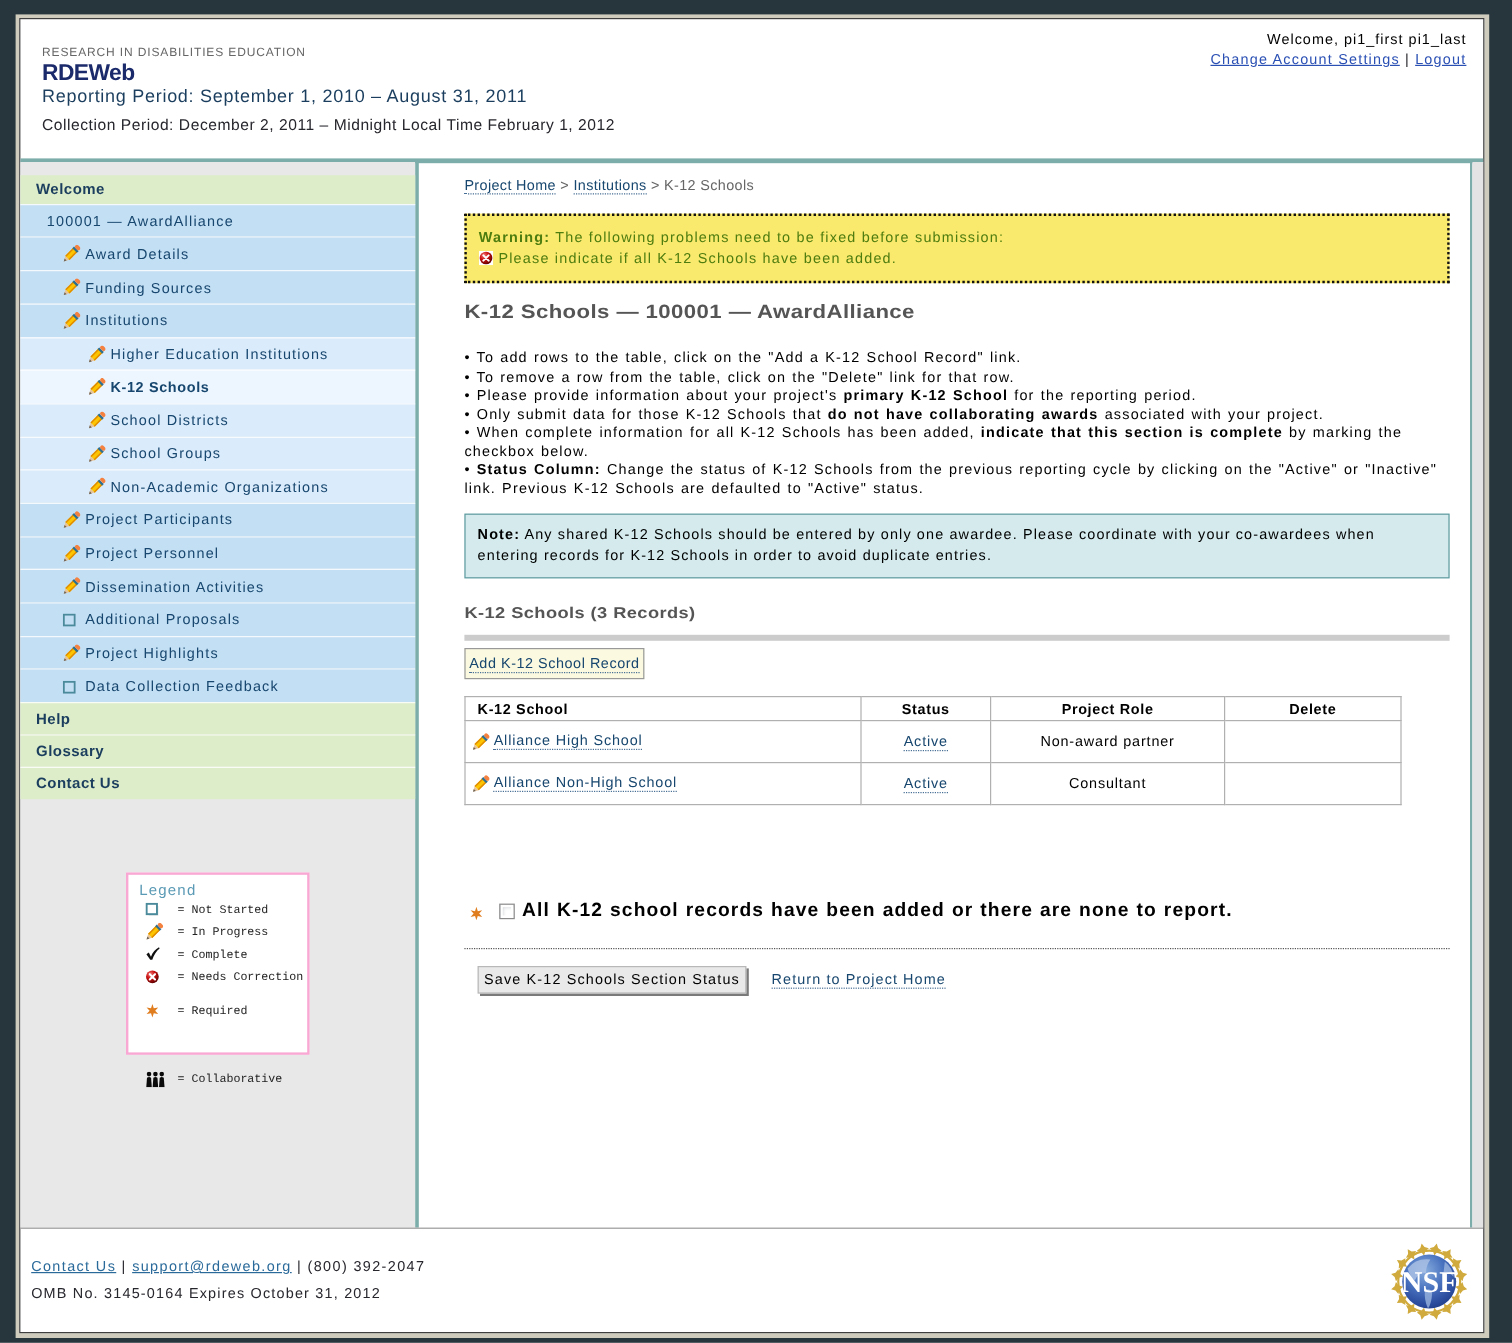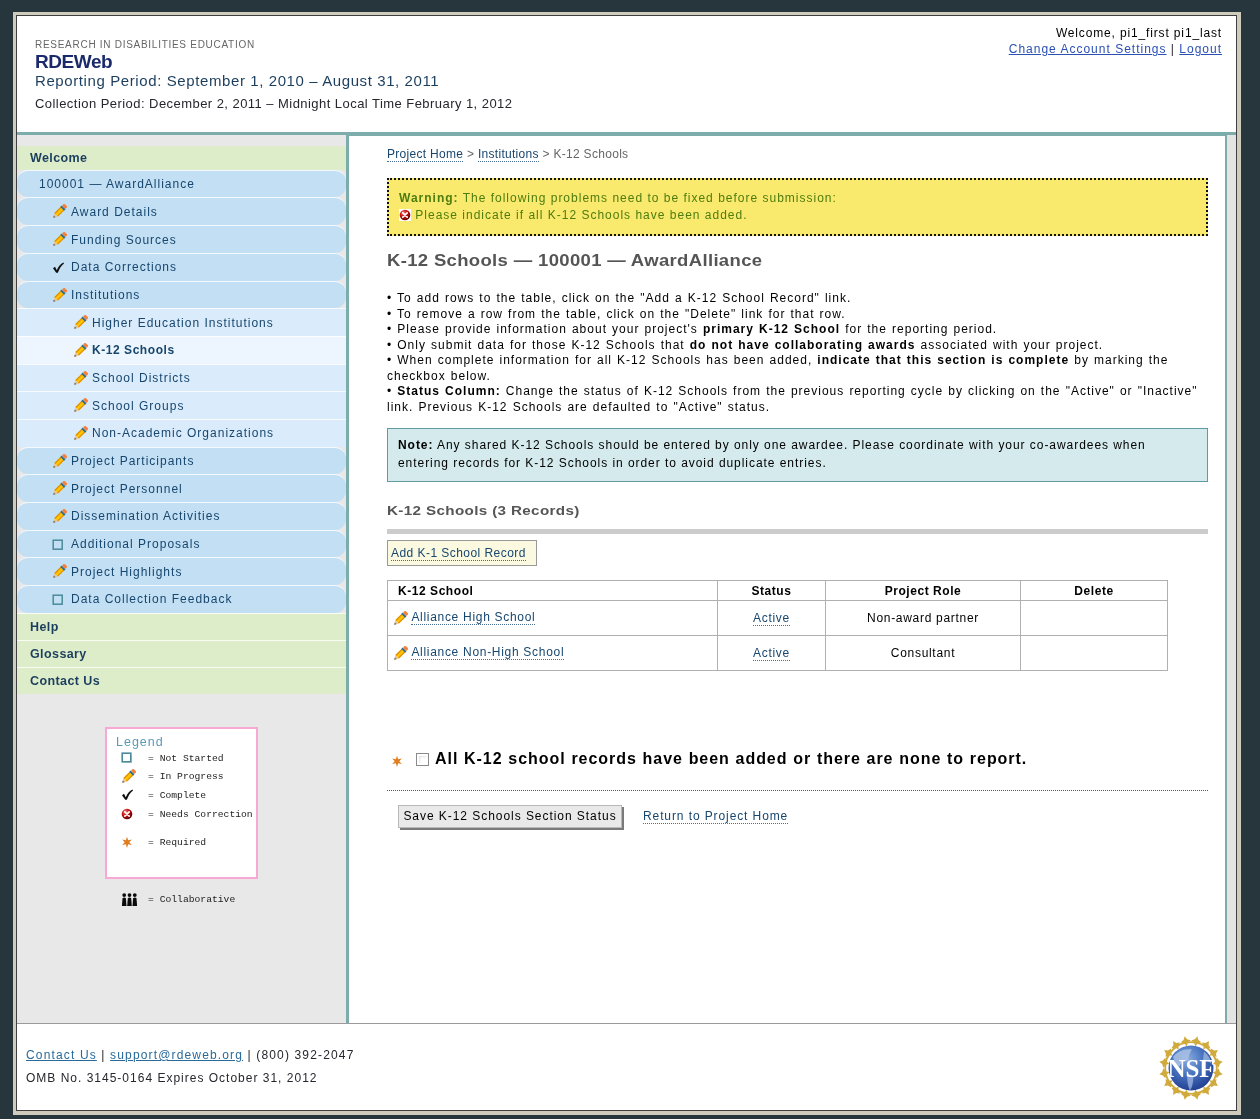--- a/index.html
+++ b/index.html
@@ -21,21 +21,21 @@
 #vline { left:346px; top:135px; width:3px; height:888px; background:#7cadaa; }
 #rline { left:1225px; top:135px; width:2px; height:888px; background:#7cadaa; }
 #strack { left:1227px; top:135px; width:9px; height:888px; background:#e4e4e4; }
 #botline { left:17px; top:1023px; width:1219px; height:1px; background:#9a9a9a; }
 
 #nav { left:17px; top:146px; width:329px; font-size:12px; color:#17466e; letter-spacing:1.0px; }
 .nv { height:27.7px; border-top:1px solid rgba(255,255,255,.8); display:flex; align-items:center; white-space:nowrap; }
 .nv:first-child { border-top:none; height:23.8px; }
 .nv.hd:not(:first-child) { height:27.1px; }
 .nv.hd { background:#deedc9; font-weight:bold; color:#1b3e5e; padding-left:13px; letter-spacing:0.4px; font-size:12.5px; }
-.nv.b1 { background:#c3dff4;border-radius:11px; }
+.nv.b1 { background:#c3dff4; }
 .nv.b2 { background:#daebfb; }
 .nv.b2h { background:#edf6fe; font-weight:bold; letter-spacing:0.55px; }
 .nv .isp { display:inline-block; width:19px; flex:0 0 19px; }
 .p1 { padding-left:22px; }
 .p2 { padding-left:35px; }
 .p3 { padding-left:56px; }
 
 #legend { left:105px; top:727px; width:153px; height:152px; background:#fff; border:2px solid #f9a8d4; font-family:"Liberation Mono", monospace; font-size:9.7px; color:#222; }
 #legtitle { left:9px; top:6px; font-size:12.5px; color:#5b9ab5; font-family:"Liberation Sans", sans-serif; letter-spacing:1px; }
 .lrow { position:absolute; left:14px; height:18px; display:flex; align-items:center; white-space:nowrap; }
@@ -104,23 +104,20 @@
           <g transform="rotate(-45 7.5 7.5)">
             <polygon points="-1.5,7.5 2.8,5.2 2.8,9.8" fill="#e8c49a"></polygon>
             <polygon points="-1.5,7.5 0.7,6.3 0.7,8.7" fill="#6b6257"></polygon>
             <rect x="2.8" y="5" width="9" height="5" fill="#fdc500"></rect>
             <rect x="2.8" y="5" width="9" height="1.2" fill="#e08a00"></rect>
             <rect x="2.8" y="8.8" width="9" height="1.2" fill="#e08a00"></rect>
             <rect x="11.3" y="4.8" width="2" height="5.4" fill="#2e6e8e"></rect>
             <rect x="13.3" y="5" width="3.2" height="5" rx="1.5" fill="#f4813f"></rect>
           </g>
         </svg></span>Funding Sources</div>
-  <div class="nv b1 p2"><span class="isp"><svg class="chk" width="13" height="12" viewBox="0 0 13 12">
-          <path d="M1 6.2 L3 4.8 L4.8 8.2 C6.2 4.5 8.5 2 11.5 0.4 L12 1.4 C9.4 3.4 7.3 6.6 5.9 10.8 L4.2 10.8 Z" fill="#111"></path>
-        </svg></span>Data Corrections</div>
   <div class="nv b1 p2"><span class="isp"><svg class="pen" width="15" height="15" viewBox="0 0 15 15">
           <g transform="rotate(-45 7.5 7.5)">
             <polygon points="-1.5,7.5 2.8,5.2 2.8,9.8" fill="#e8c49a"></polygon>
             <polygon points="-1.5,7.5 0.7,6.3 0.7,8.7" fill="#6b6257"></polygon>
             <rect x="2.8" y="5" width="9" height="5" fill="#fdc500"></rect>
             <rect x="2.8" y="5" width="9" height="1.2" fill="#e08a00"></rect>
             <rect x="2.8" y="8.8" width="9" height="1.2" fill="#e08a00"></rect>
             <rect x="11.3" y="4.8" width="2" height="5.4" fill="#2e6e8e"></rect>
             <rect x="13.3" y="5" width="3.2" height="5" rx="1.5" fill="#f4813f"></rect>
           </g>
@@ -307,21 +304,21 @@
   <div>• <b>Status Column:</b> Change the status of K-12 Schools from the previous reporting cycle by clicking on the "Active" or "Inactive"</div>
   <div>link. Previous K-12 Schools are defaulted to "Active" status.</div>
 </div>
 <div class="abs" id="notebox">
     <div><b>Note:</b> Any shared K-12 Schools should be entered by only one awardee. Please coordinate with your co-awardees when</div>
     <div>entering records for K-12 Schools in order to avoid duplicate entries.</div>
   </div>
 <div class="abs" id="sech">K-12 Schools (3 Records)</div>
 <div class="abs" id="secbar"></div>
 <div class="abs" id="addbtn">
-    <a class="nav2" href="#">Add K-1 School Record</a>
+    <a class="nav2" href="#">Add K-12 School Record</a>
   </div>
 <table id="rec">
   <tbody>
       <tr>
         <th class="l" style="width:330px;">K-12 School</th>
         <th style="width:108px;">Status</th>
         <th style="width:195px;">Project Role</th>
         <th style="width:147px;">Delete</th>
       </tr>
   <tr>

